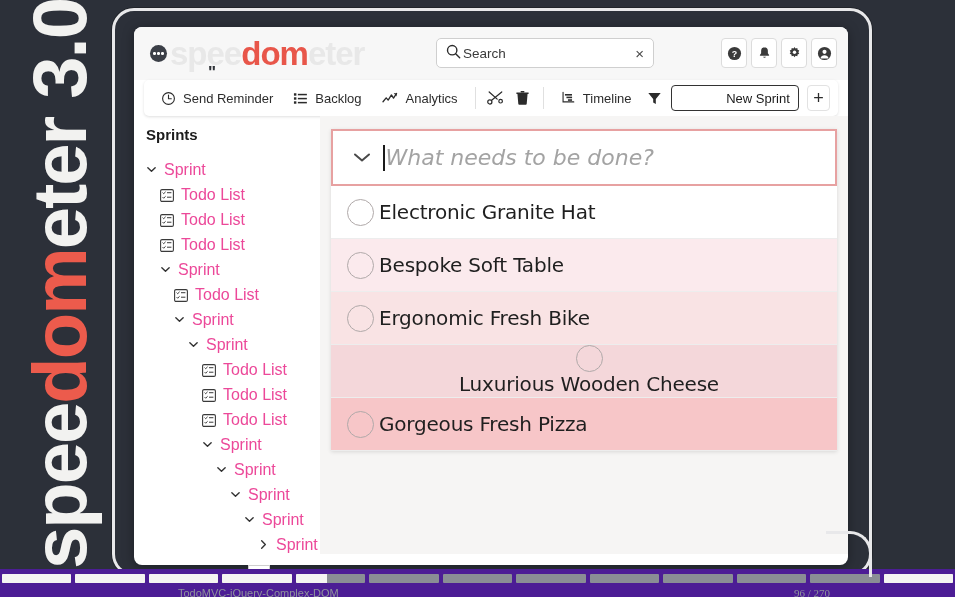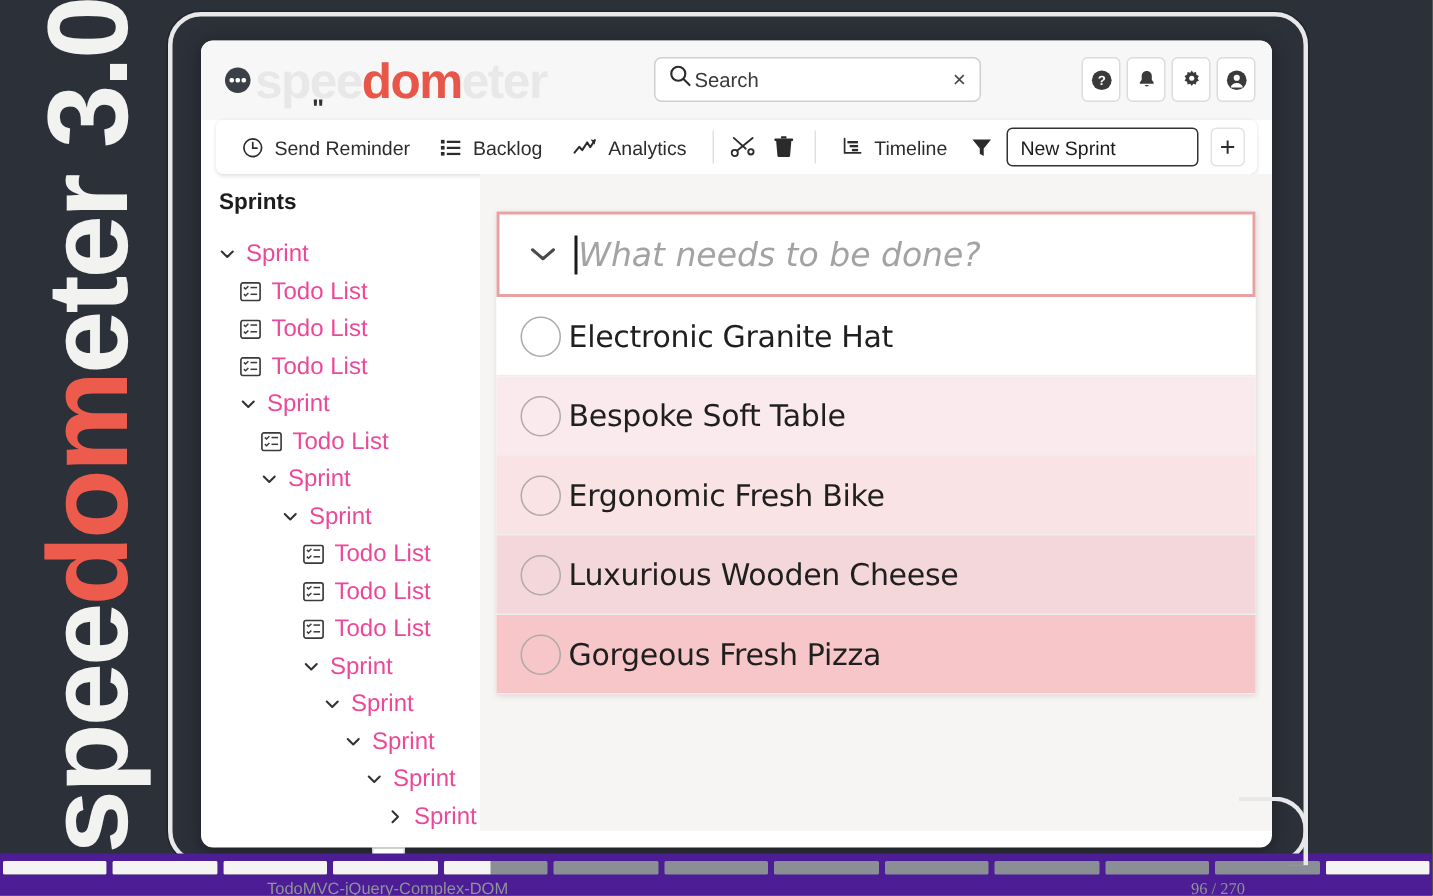--- a/index.html
+++ b/index.html
@@ -189,20 +189,21 @@
   .sprint-input {
     width: 142px; height: 26px;
     border: 1.6px solid #333;
     border-radius: 4px;
     background: #fff;
     display: flex;
     align-items: center;
     padding: 0 8px;
     font-size: 13px;
     color: #1b1b1b;
+    justify-content: flex-end;
   }
   .add-btn {
     width: 26px; height: 26px;
     margin-left: 6px;
     border: 1px solid #e2e2e2;
     border-radius: 4px;
     background: #fff;
     display: flex;
     align-items: center;
     justify-content: center;
@@ -263,21 +264,21 @@
     text-align: center;
     font-family: "DejaVu Sans", sans-serif;
     font-size: 63px;
     font-weight: 300;
     color: #b83f45;
     line-height: 1;
     padding-top: 18px;
     letter-spacing: -1px;
   }
   .todo-card {
-    margin: 25px 11px 0 11px;
+    margin: 13px 11px 0 11px;
     background: #fff;
     box-shadow: 0 1px 4px rgba(0,0,0,.12);
   }
   .new-todo {
     height: 57px;
     border: 2px solid #e7a1a1;
     background: #fff;
     display: flex;
     align-items: center;
     padding-left: 10px;
@@ -700,21 +701,21 @@
                   <span class="circle"></span>
                 </span>
                 <span class="todo-label">Bespoke Soft Table</span>
               </div>
               <div class="todo-row" style="background: rgb(249, 227, 228);">
                 <span class="todo-check">
                   <span class="circle"></span>
                 </span>
                 <span class="todo-label">Ergonomic Fresh Bike</span>
               </div>
-              <div class="todo-row" style="background: rgb(244, 215, 218);">
+              <div class="todo-row" style="background: rgb(244, 215, 218); flex-direction: column;">
                 <span class="todo-check">
                   <span class="circle"></span>
                 </span>
                 <span class="todo-label">Luxurious Wooden Cheese</span>
               </div>
               <div class="todo-row" style="background: rgb(247, 198, 200);">
                 <span class="todo-check">
                   <span class="circle"></span>
                 </span>
                 <span class="todo-label">Gorgeous Fresh Pizza</span>

